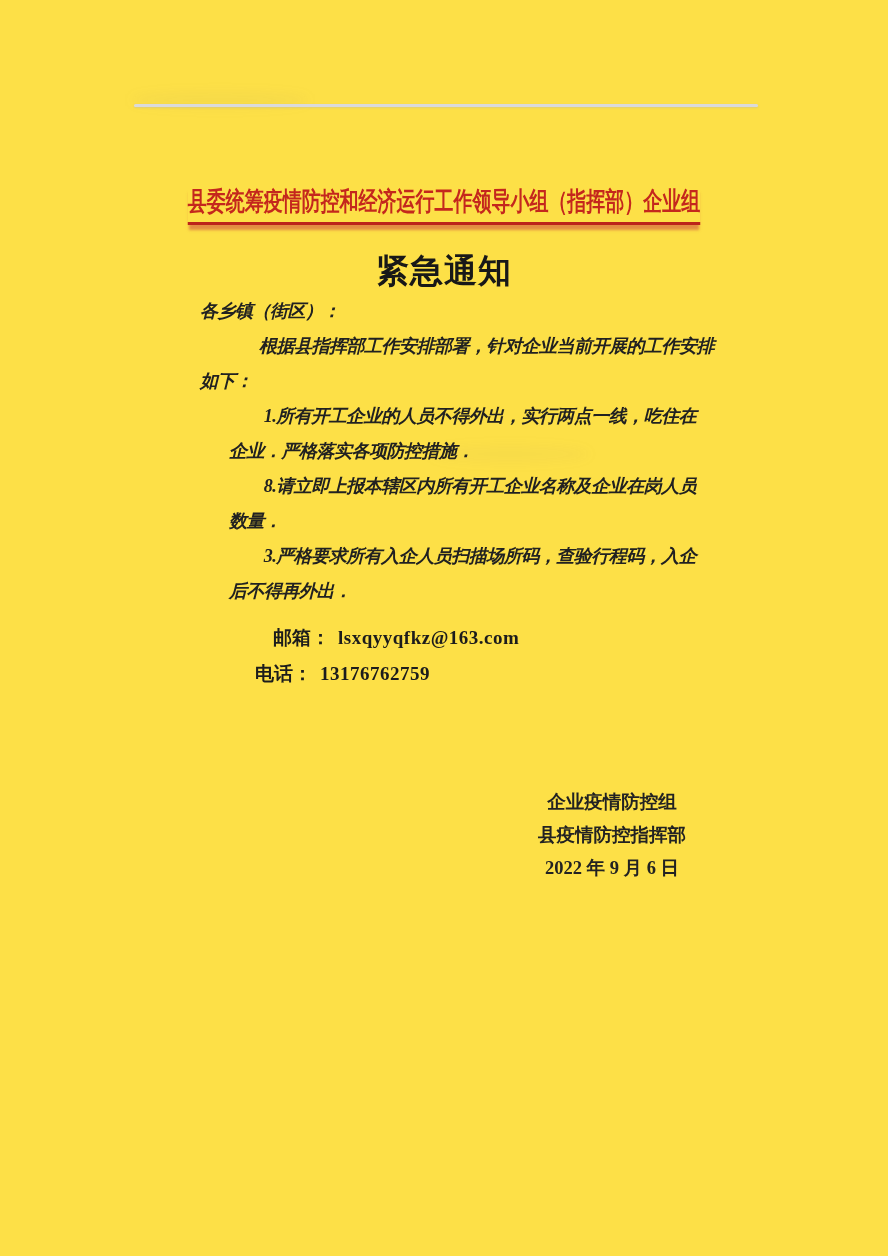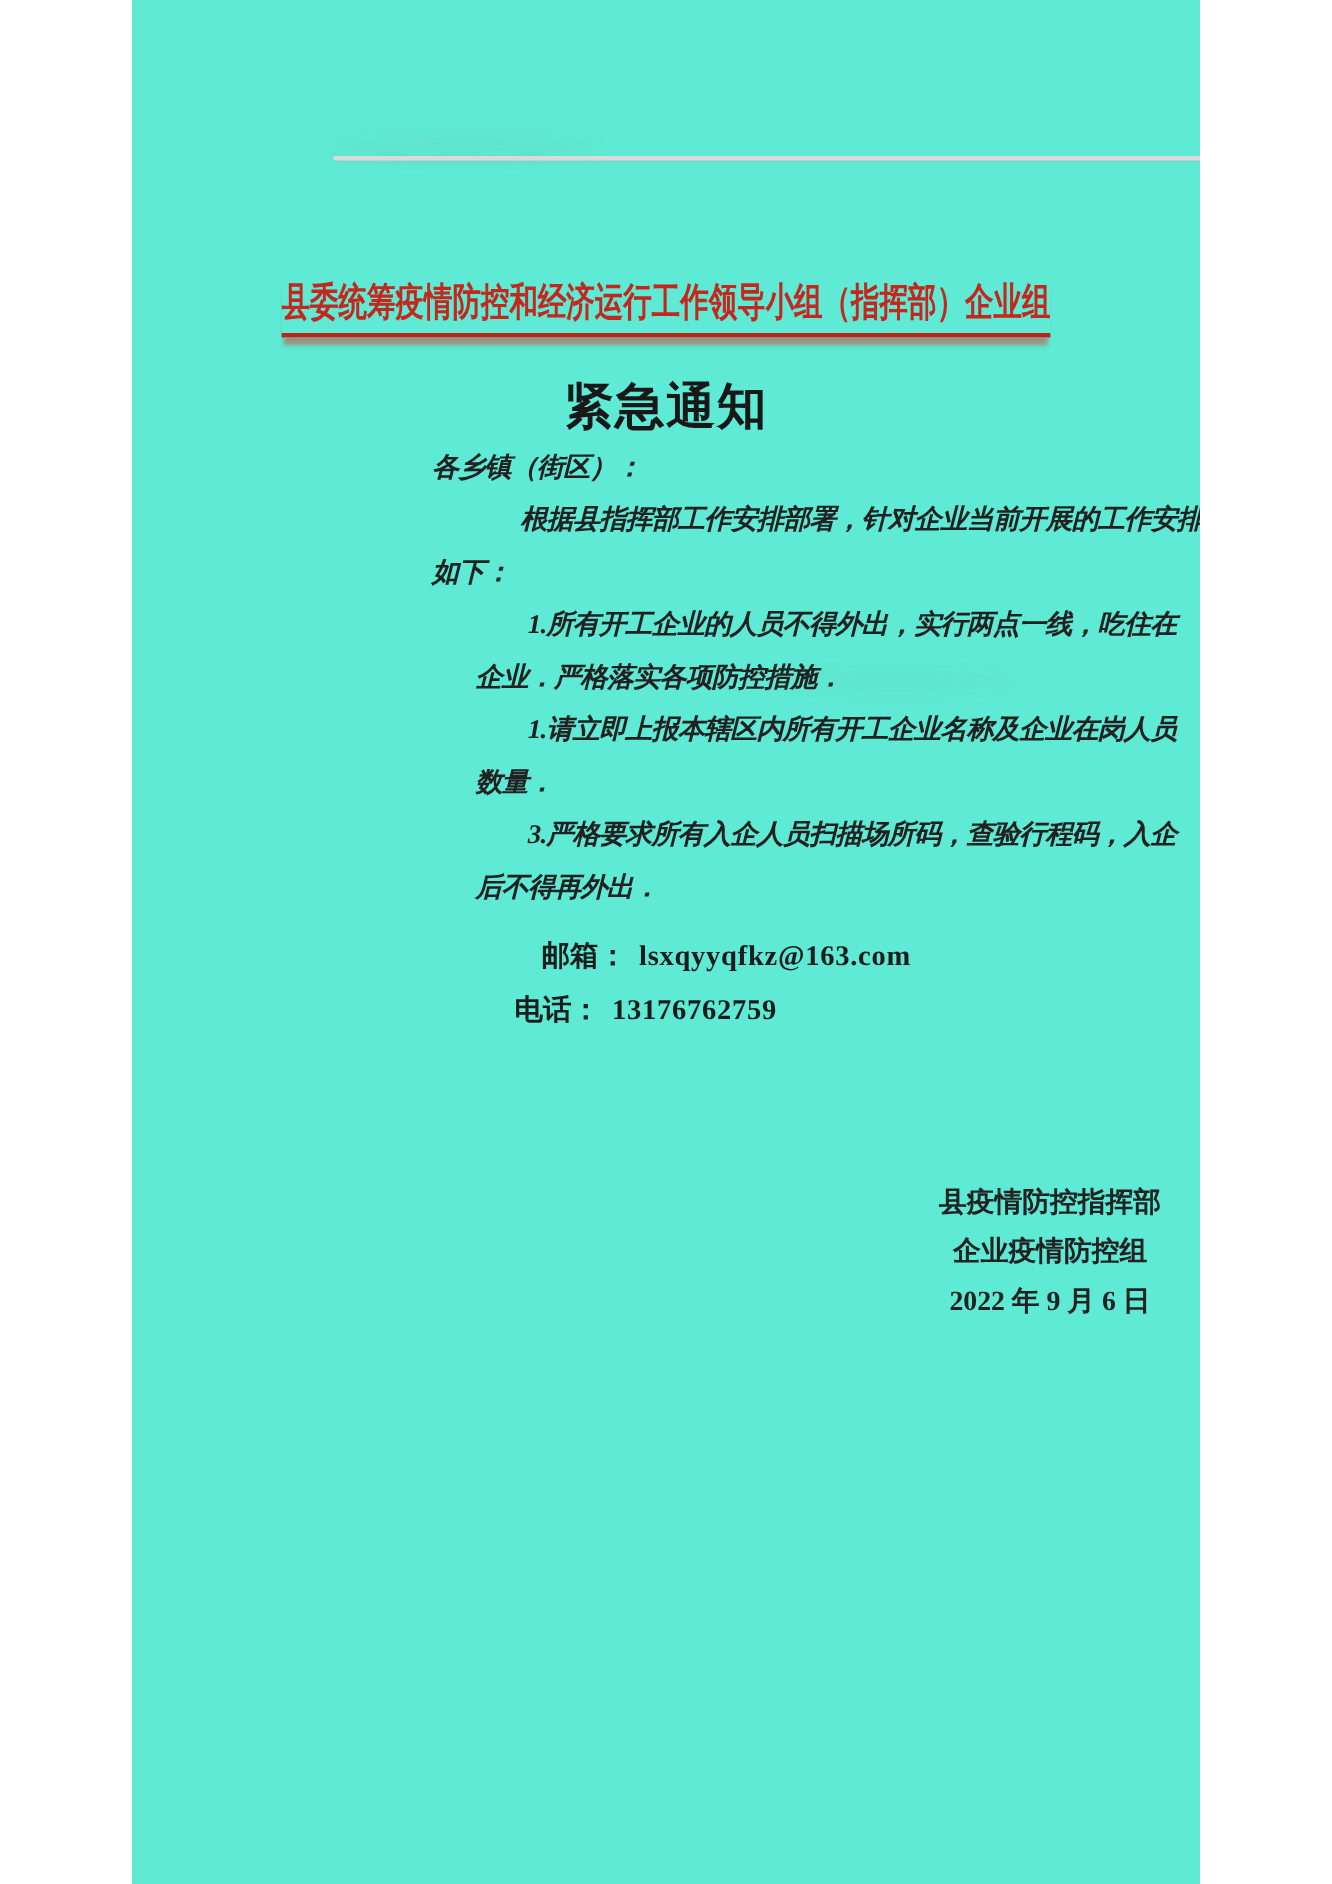--- a/index.html
+++ b/index.html
@@ -1,21 +1,21 @@
 <!DOCTYPE html>
 <html><head>
 <meta charset="utf-8">
 <style>
   html, body { margin: 0; padding: 0; background: #ffffff; }
   .page {
     position: relative;
-    width: 712px;
+    width: 888px;
     height: 1256px;
     margin: 0 auto;
-    background: #5eead4;
+    background: #fde047;
     overflow: hidden;
     font-family: "Liberation Serif", "DejaVu Sans", serif;
     color: #1f1f1f;
   }
   
   .smudge {
     position: absolute;
     background: rgba(120,120,120,0.05);
     border-radius: 50%;
     filter: blur(6px);
@@ -121,34 +121,34 @@
   </h1>
 
   <h2 class="notice-title">紧急通知</h2>
 
   <div class="body-text">
     <div class="line ind-0">各乡镇（街区）：</div>
     <div class="line ind-a">根据县指挥部工作安排部署，针对企业当前开展的工作安排</div>
     <div class="line ind-0">如下：</div>
     <div class="line ind-b">1.所有开工企业的人员不得外出，实行两点一线，吃住在</div>
     <div class="line ind-c">企业．严格落实各项防控措施．</div>
-    <div class="line ind-b">1.请立即上报本辖区内所有开工企业名称及企业在岗人员</div>
+    <div class="line ind-b">8.请立即上报本辖区内所有开工企业名称及企业在岗人员</div>
     <div class="line ind-c">数量．</div>
     <div class="line ind-b">3.严格要求所有入企人员扫描场所码，查验行程码，入企</div>
     <div class="line ind-c">后不得再外出．</div>
   </div>
 
   <div class="contact">
     <div class="contact-line email-line">
       <span>邮箱：</span><span class="value">lsxqyyqfkz@163.com</span>
     </div>
     <div class="contact-line phone-line">
       <span>电话：</span><span class="value">13176762759</span>
     </div>
   </div>
 
   <div class="signature">
+    <div class="sig-line">企业疫情防控组</div>
     <div class="sig-line">县疫情防控指挥部</div>
-    <div class="sig-line">企业疫情防控组</div>
     <div class="sig-line">2022 年 9 月 6 日</div>
   </div>
 
 </div>
 
 </body></html>

